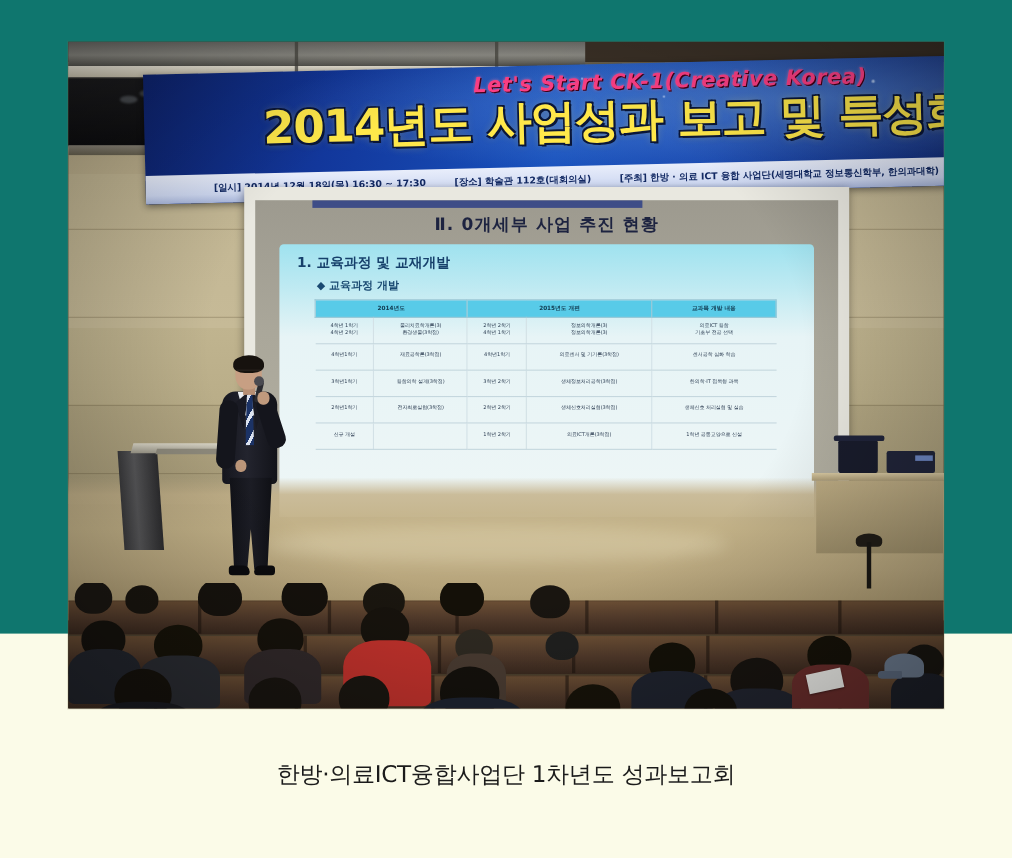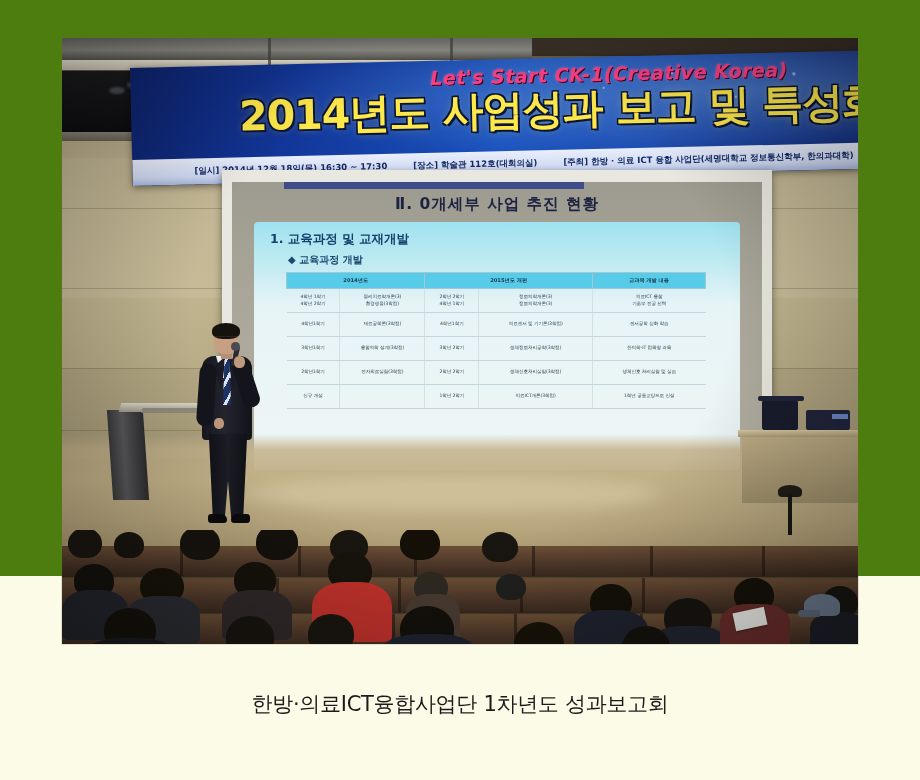--- a/index.html
+++ b/index.html
@@ -14,21 +14,21 @@
     overflow: hidden;
     position: relative;
   }
 
   
   .page {
     position: absolute;
     left: 0; top: 0;
     width: 920px;
     height: 576px;
-    background: #4d7c0f;
+    background: #0f766e;
   }
 
   
   .photo-frame {
     position: absolute;
     left: 62px;
     top: 38px;
     width: 796px;
     height: 606px;
     overflow: hidden;

